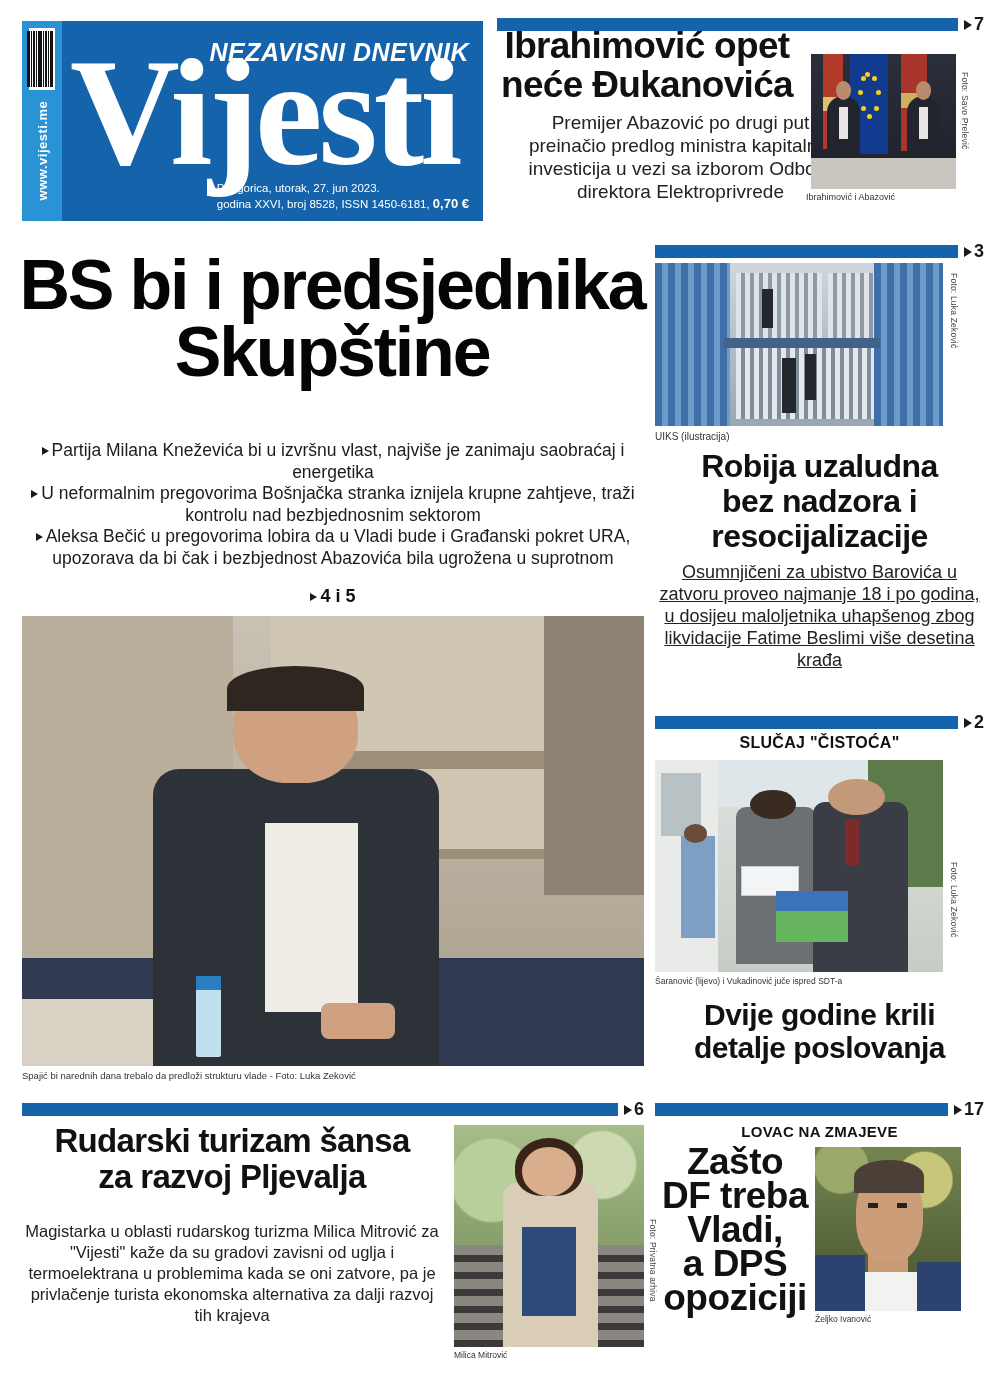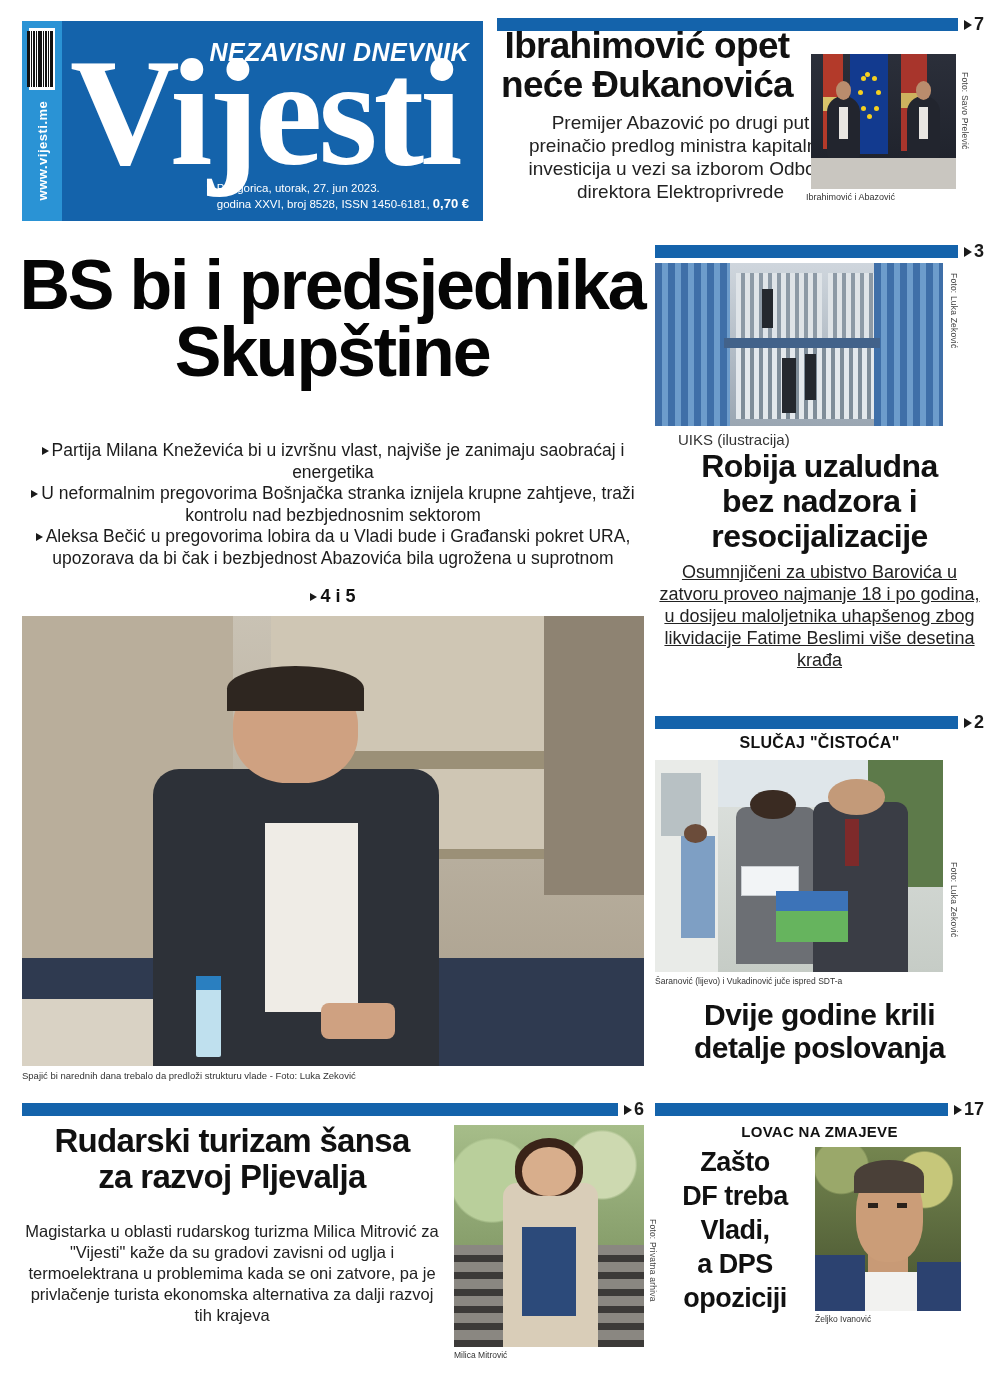--- a/index.html
+++ b/index.html
@@ -128,21 +128,21 @@
     overflow: hidden;
   }
   .main-caption {
     position: absolute; left: 22px; top: 1070px; width: 622px;
     font-size: 9.5px; color: #333;
   }
 
   
   .robija { position: absolute; left: 655px; top: 241px; width: 329px; }
   .rb-photo { position: absolute; left: 0; top: 22px; width: 288px; height: 163px; overflow:hidden; }
-  .rb-caption { position: absolute; left: 0; top: 190px; font-size: 15px; color:#333;margin-left:23px; }
+  .rb-caption { position: absolute; left: 0; top: 190px; font-size: 10px; color:#333; }
   .rb-head {
     position: absolute; left: 0; top: 208px; width: 329px; text-align: center;
     font-size: 32px; line-height: 35px; font-weight: bold; letter-spacing:-.6px; color:#111;
   }
   .rb-body {
     position: absolute; left: 0; top: 320px; width: 329px; text-align: center;
     font-size: 18px; line-height: 22px; color:#222;text-decoration:underline;
   }
 
   
@@ -172,21 +172,21 @@
   .rd-caption { position: absolute; left: 432px; top: 251px; font-size: 8.5px; color:#333; }
 
   
   .lovac { position: absolute; left: 655px; top: 1099px; width: 329px; }
   .lv-kicker {
     position: absolute; left: 0; top: 24px; width: 329px; text-align:center;
     font-weight: bold; font-size: 15px; letter-spacing:.3px; color:#111;
   }
   .lv-head {
     position: absolute; left: 6px; top: 46px; width: 148px; text-align: center;
-    font-size: 27px; line-height: 34px; font-weight: bold; letter-spacing:-.5px; color:#111;
+    font-size: 37px; line-height: 34px; font-weight: bold; letter-spacing:-.5px; color:#111;
   }
   .lv-photo { position: absolute; left: 160px; top: 48px; width: 146px; height: 164px; overflow:hidden; }
   .lv-caption { position: absolute; left: 160px; top: 215px; font-size: 8.5px; color:#333; }
 
   
   .ph { position: relative; width: 100%; height: 100%; overflow: hidden; }
 
   
   .ph-press { background: linear-gradient(#2b2f3a, #1d2029); }
   .ph-press .flagA { position:absolute; left:8%; top:0; width:14%; height:70%;

